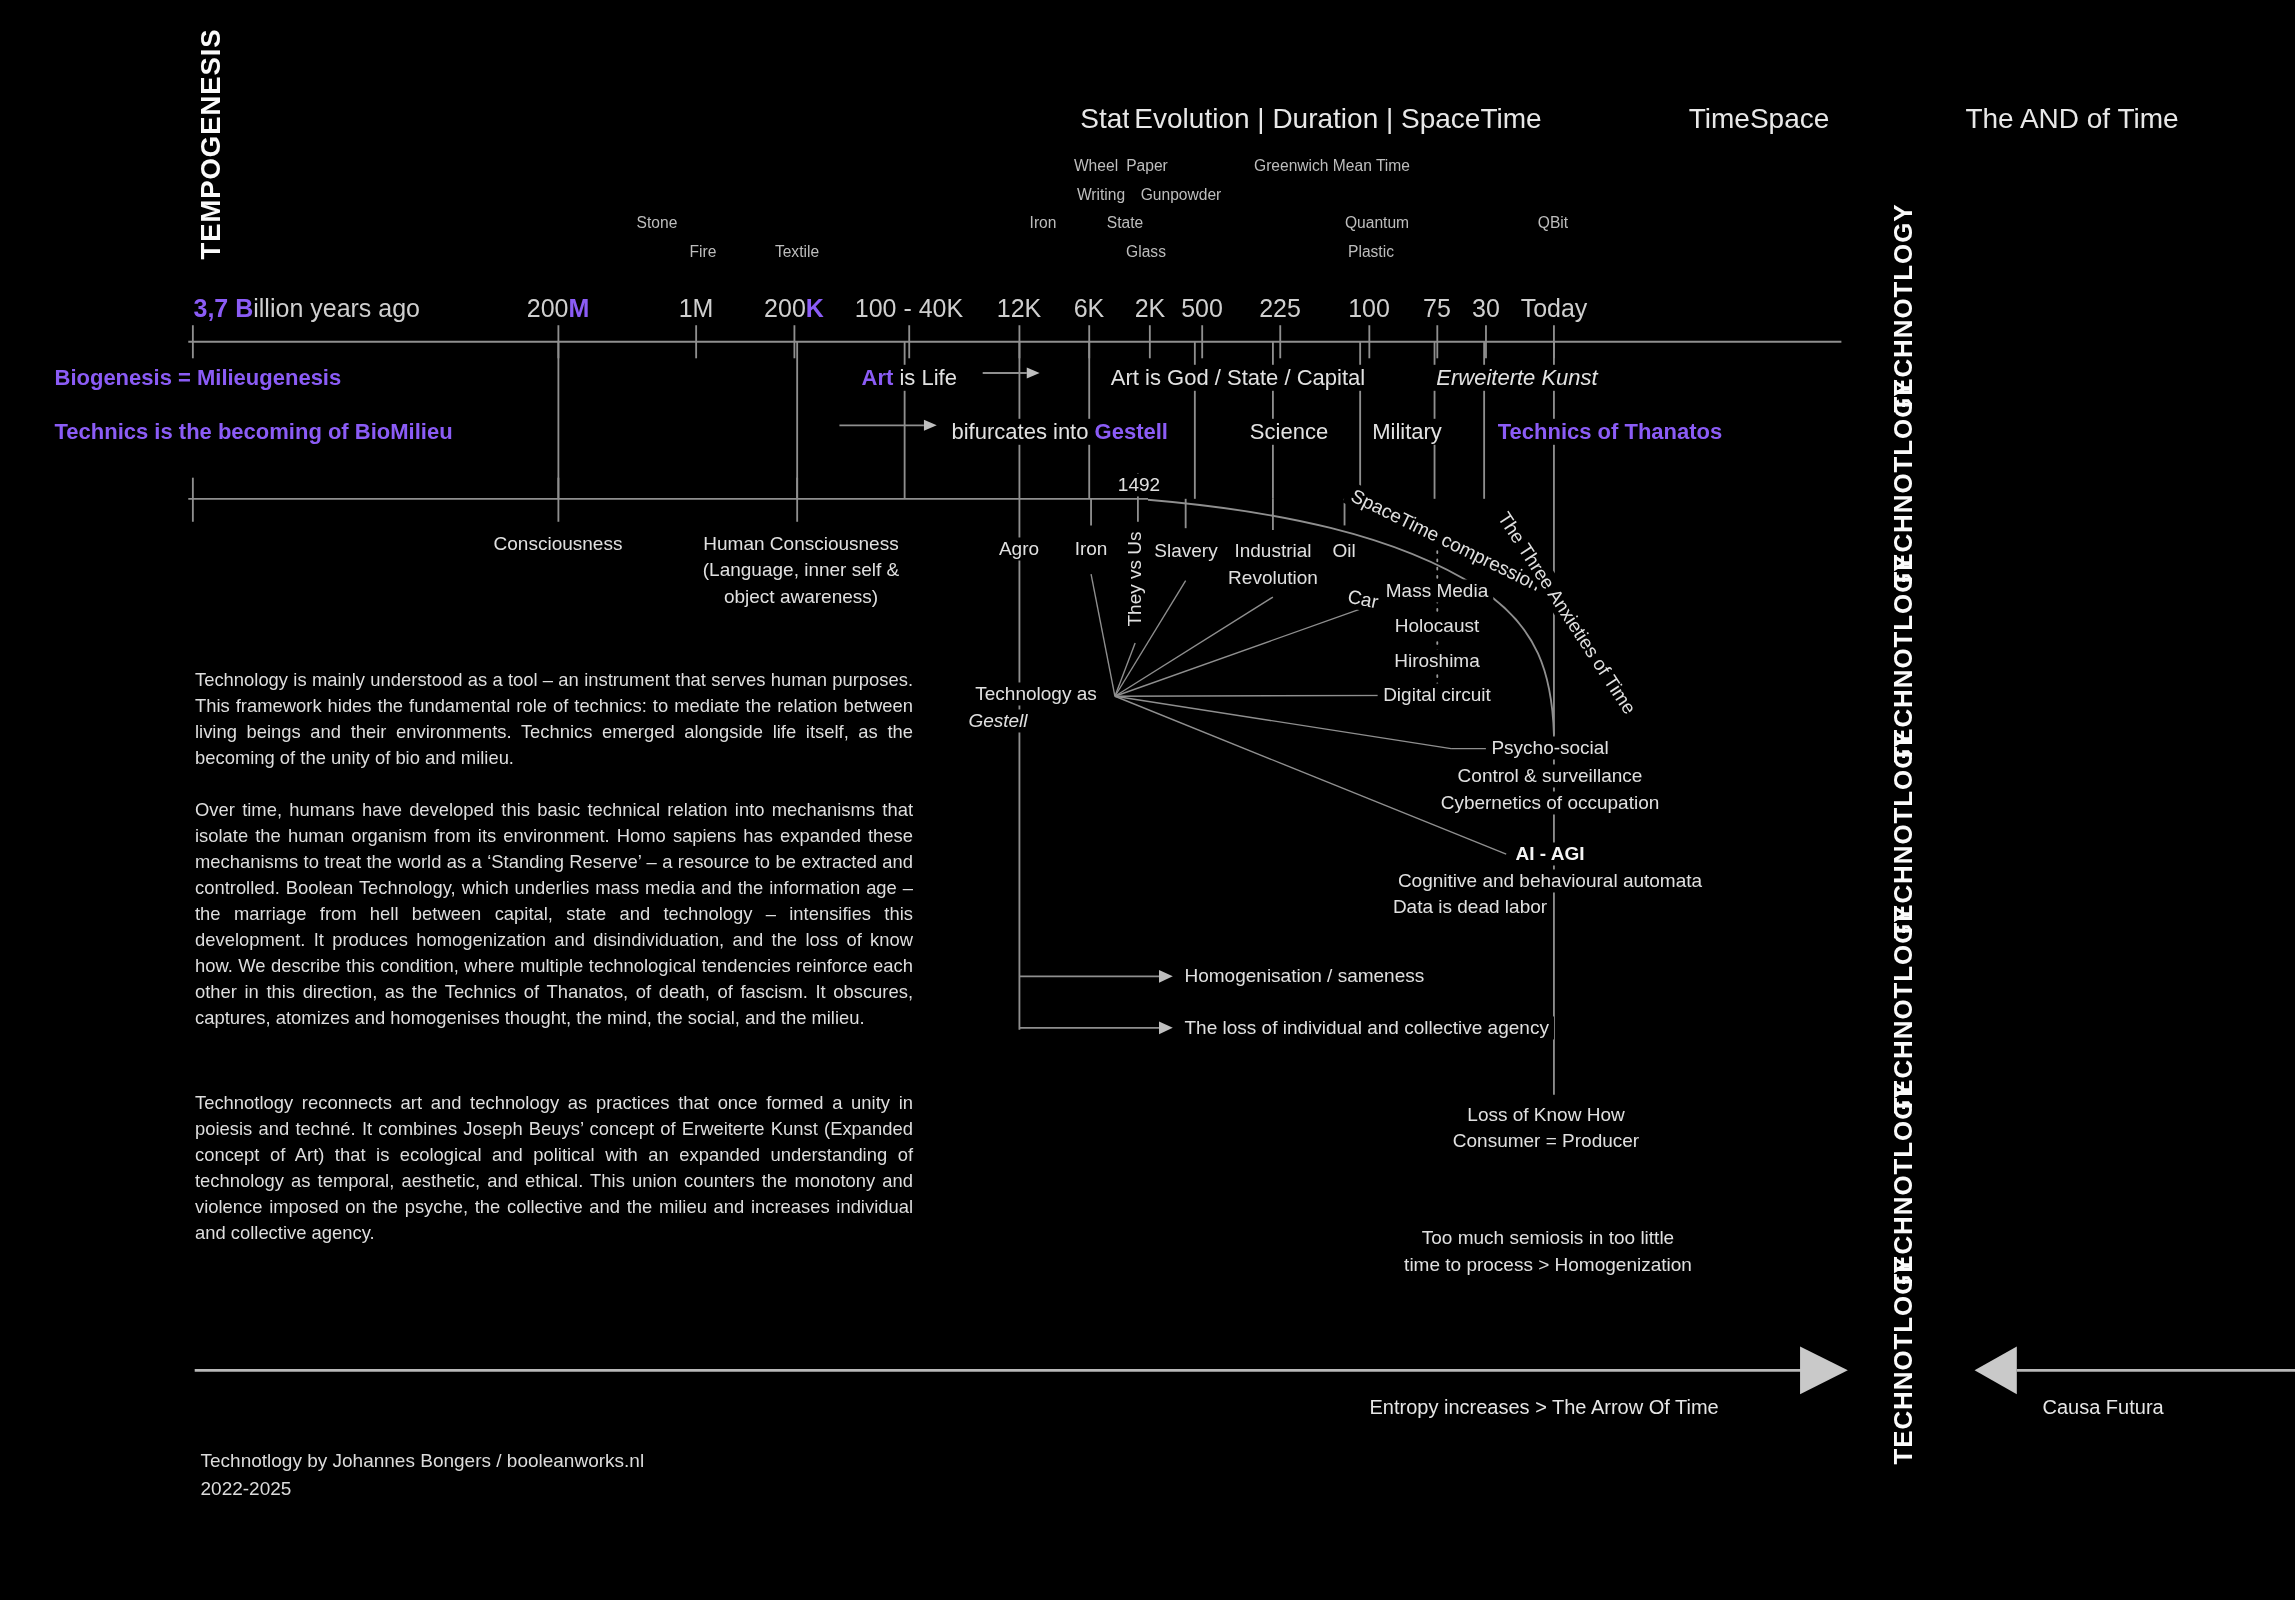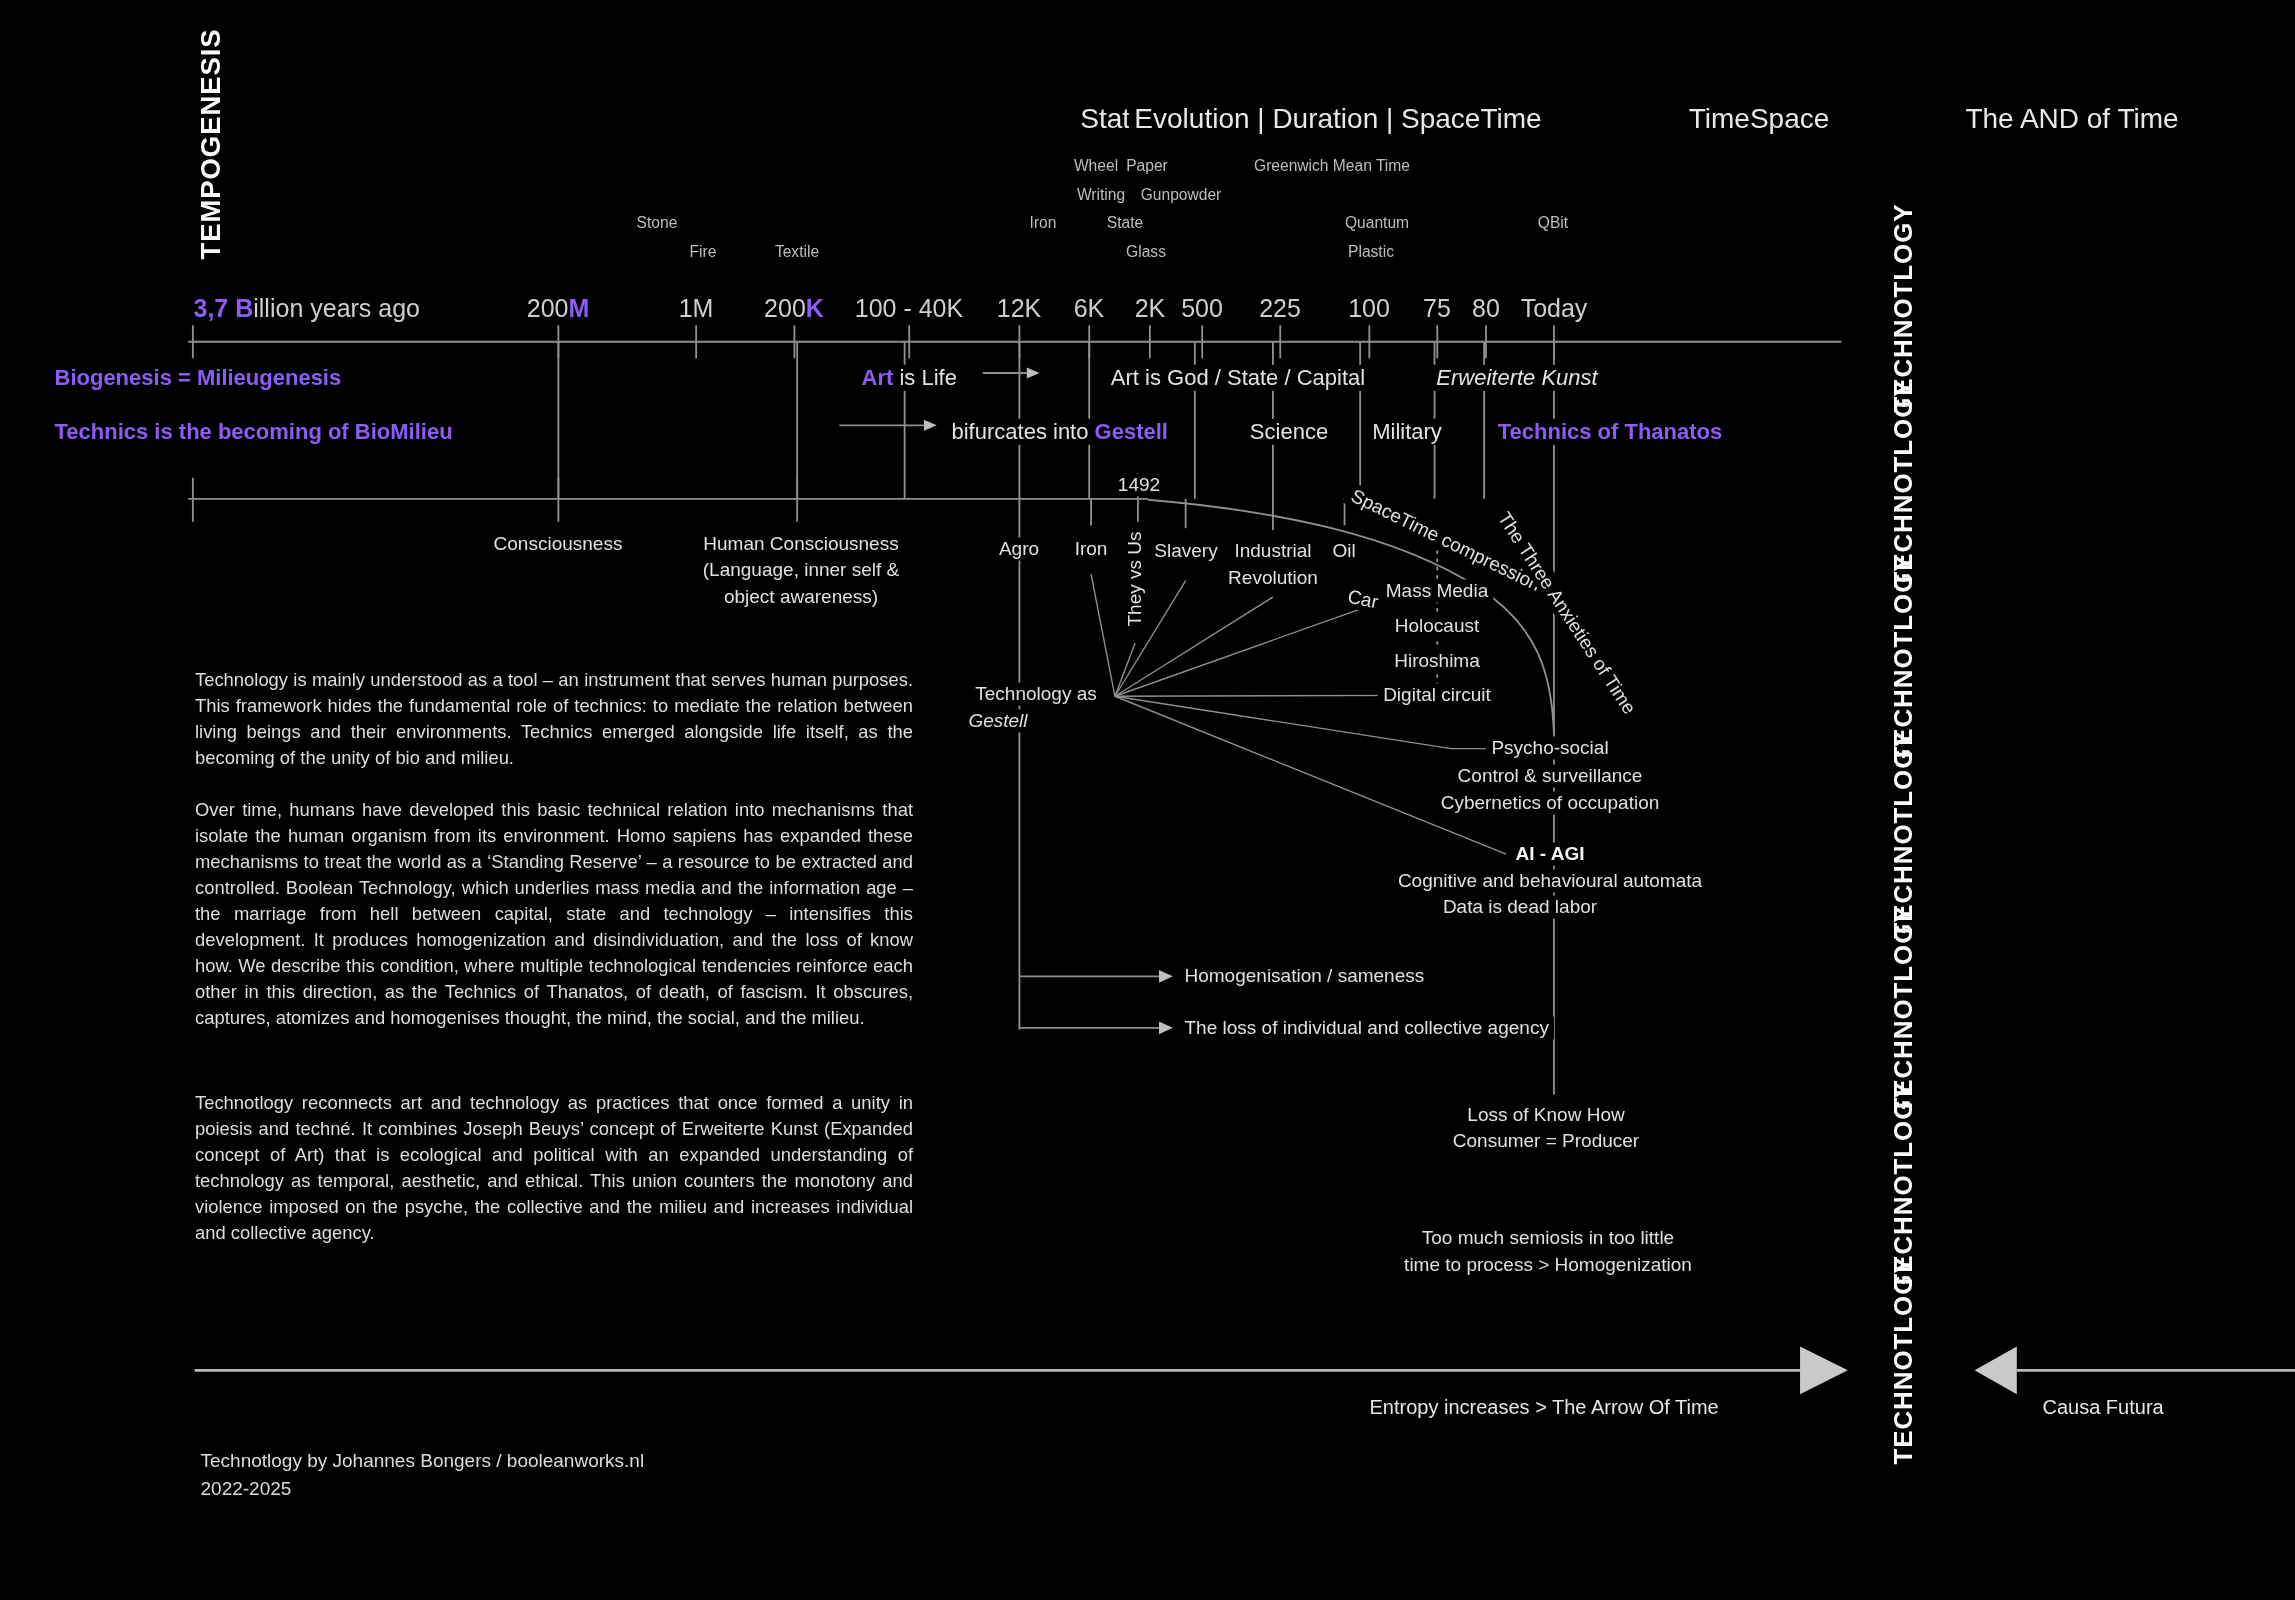--- a/index.html
+++ b/index.html
@@ -151,21 +151,21 @@
       <div class="lbl tl" style="left: 696px; top: 308px;">1M</div>
       <div class="lbl tl" style="left: 794px; top: 308px;"><span>200</span><span class="b">K</span></div>
       <div class="lbl tl" style="left: 909px; top: 308px;">100 - 40K</div>
       <div class="lbl tl" style="left: 1019px; top: 308px;">12K</div>
       <div class="lbl tl" style="left: 1089px; top: 308px;">6K</div>
       <div class="lbl tl" style="left: 1150px; top: 308px;">2K</div>
       <div class="lbl tl" style="left: 1202px; top: 308px;">500</div>
       <div class="lbl tl" style="left: 1280px; top: 308px;">225</div>
       <div class="lbl tl" style="left: 1369px; top: 308px;">100</div>
       <div class="lbl tl" style="left: 1437px; top: 308px;">75</div>
-      <div class="lbl tl" style="left: 1486px; top: 308px;">80</div>
+      <div class="lbl tl" style="left: 1486px; top: 308px;">30</div>
       <div class="lbl tl" style="left: 1554px; top: 308px;">Today</div>
       <div class="lbl st al" style="left: 49px; top: 378px;"><span class="b">Biogenesis = Milieugenesis</span></div>
       <div class="lbl st al" style="left: 856px; top: 378px;"><span class="b">Art</span><span> is Life</span></div>
       <div class="lbl st" style="left: 1238px; top: 378px;">Art is God / State / Capital</div>
       <div class="lbl st it" style="left: 1517px; top: 378px;">Erweiterte Kunst</div>
       <div class="lbl st al" style="left: 49px; top: 432px;"><span class="b">Technics is the becoming of BioMilieu</span></div>
       <div class="lbl st al" style="left: 946px; top: 432px;"><span>bifurcates into </span><span class="b">Gestell</span></div>
       <div class="lbl st" style="left: 1289px; top: 432px;">Science</div>
       <div class="lbl st" style="left: 1407px; top: 432px;">Military</div>
       <div class="lbl st" style="left: 1610px; top: 432px;"><span class="b">Technics of Thanatos</span></div>
@@ -188,21 +188,21 @@
       <div class="lbl tree" style="left: 1437px; top: 695px;">Digital circuit</div>
       <div class="lbl tree" style="left: 1446px; top: 540px; transform: translate(-50%, -50%) rotate(26deg);">SpaceTime compression</div>
       <div class="lbl tree" style="left: 1567px; top: 613px; transform: translate(-50%, -50%) rotate(57deg);">The Three Anxieties of Time</div>
       <div class="lbl tree" style="left: 1036px; top: 694px;">Technology as</div>
       <div class="lbl tree it" style="left: 998px; top: 721px;">Gestell</div>
       <div class="lbl tree" style="left: 1550px; top: 748px;">Psycho-social</div>
       <div class="lbl tree" style="left: 1550px; top: 776px;">Control &amp; surveillance</div>
       <div class="lbl tree" style="left: 1550px; top: 803px;">Cybernetics of occupation</div>
       <div class="lbl tree bold" style="left: 1550px; top: 854px;">AI - AGI</div>
       <div class="lbl tree" style="left: 1550px; top: 881px;">Cognitive and behavioural automata</div>
-      <div class="lbl tree" style="left: 1520px; top: 907px;">Data is dead labor</div>
+      <div class="lbl tree" style="left: 1470px; top: 907px;">Data is dead labor</div>
       <div class="lbl tree al" style="left: 1179px; top: 976px;">Homogenisation / sameness</div>
       <div class="lbl tree al" style="left: 1179px; top: 1028px;">The loss of individual and collective agency</div>
       <div class="lbl tree" style="left: 1546px; top: 1115px;">Loss of Know How</div>
       <div class="lbl tree" style="left: 1546px; top: 1141px;">Consumer = Producer</div>
       <div class="lbl tree" style="left: 1548px; top: 1238px;">Too much semiosis in too little</div>
       <div class="lbl tree" style="left: 1548px; top: 1265px;">time to process &gt; Homogenization</div>
       <div class="lbl bt al" style="left: 1364px; top: 1407px;">Entropy increases  &gt; The Arrow Of Time</div>
       <div class="lbl bt al" style="left: 2037px; top: 1407px;">Causa Futura</div>
       <div class="lbl ft al" style="left: 195px; top: 1461px;">Technotlogy by Johannes Bongers / booleanworks.nl</div>
       <div class="lbl ft al" style="left: 195px; top: 1489px;">2022-2025</div>

